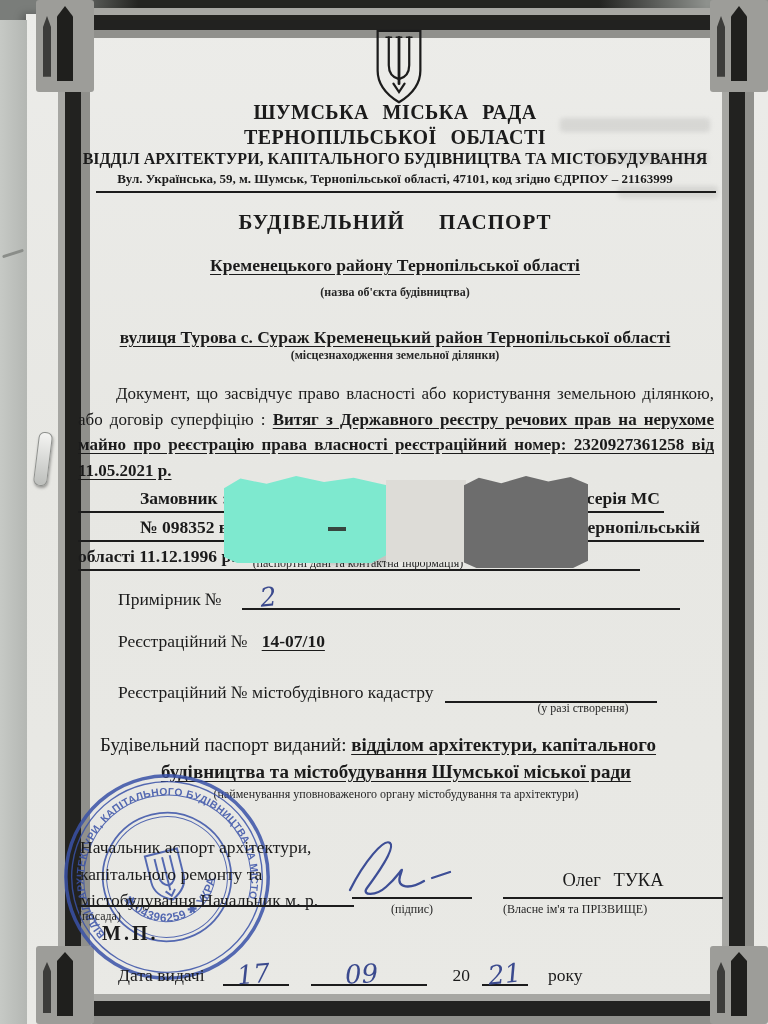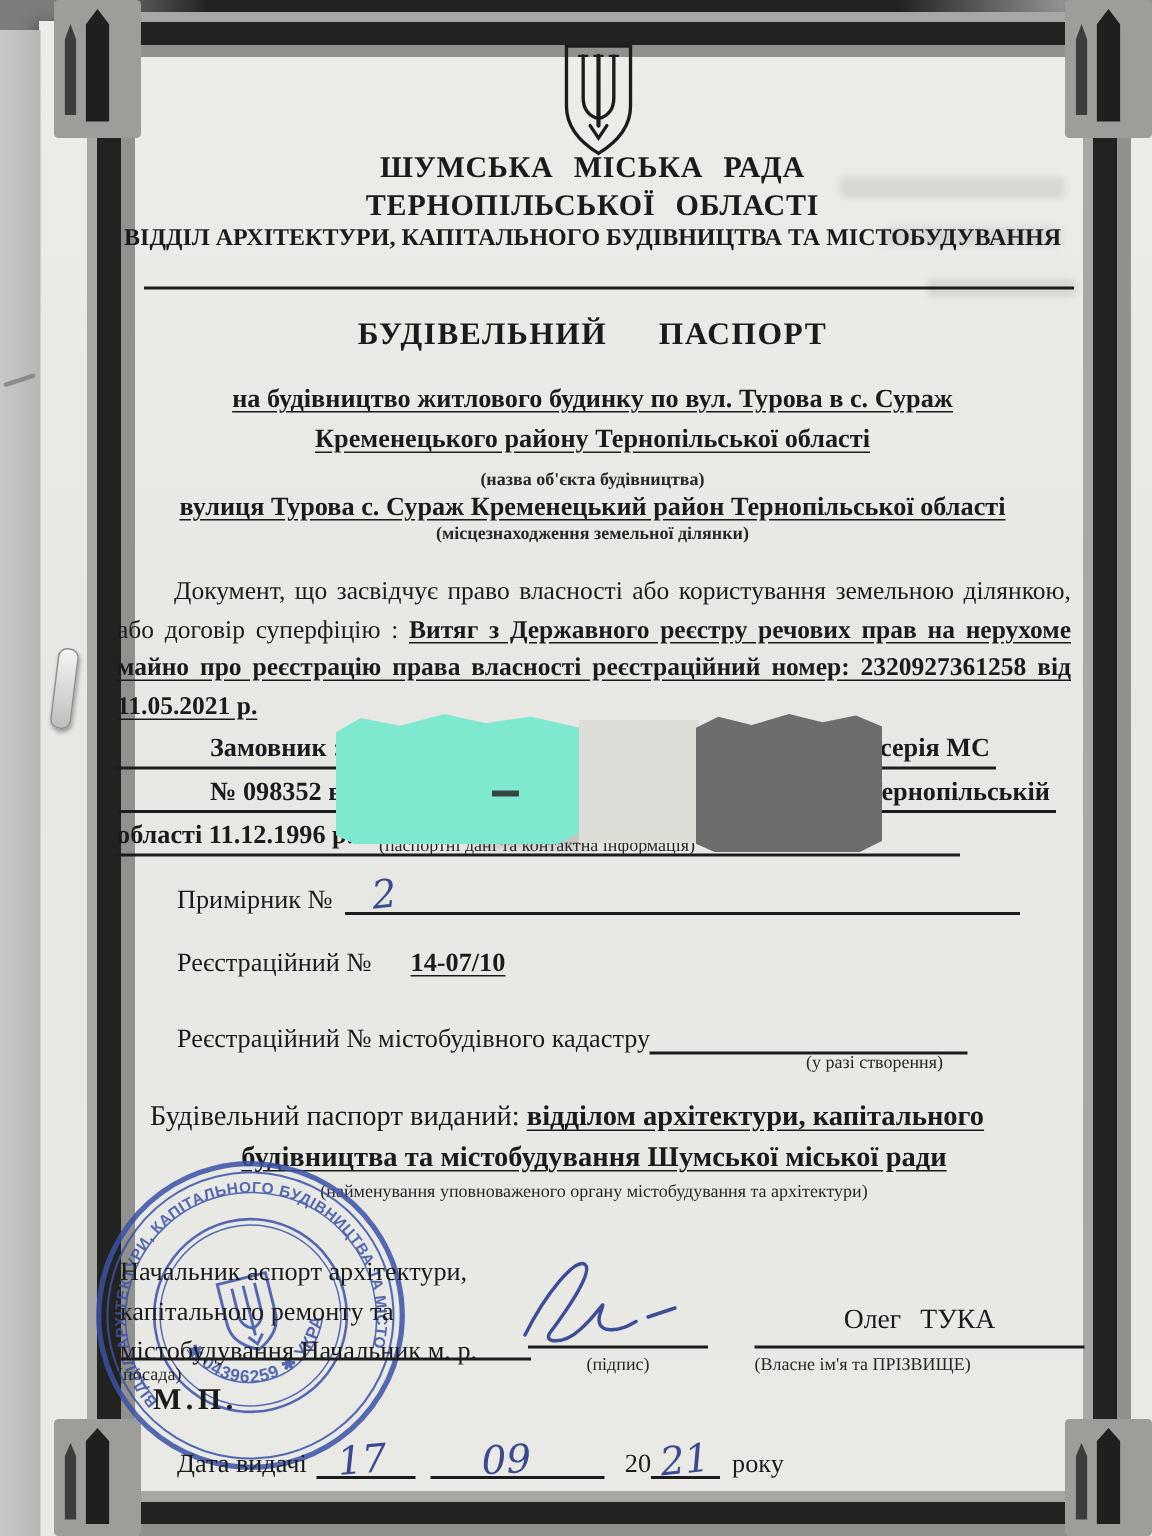--- a/index.html
+++ b/index.html
@@ -68,25 +68,25 @@
   .cust-caption{left:78px;top:556px;width:560px;}
   
   .blob{position:absolute;z-index:4;}
   .blob.teal{left:224px;top:476px;width:164px;height:87px;background:#7ee9cf;
     clip-path:polygon(0 14%,10% 3%,26% 9%,44% 0,61% 7%,79% 2%,100% 11%,100% 90%,90% 100%,8% 100%,0 93%);}
   .blob.light{left:386px;top:480px;width:80px;height:82px;background:#dddcd7;}
   .blob.gray{left:464px;top:476px;width:124px;height:92px;background:#6d6d6d;
     clip-path:polygon(0 10%,12% 2%,30% 8%,50% 0,68% 6%,86% 1%,100% 9%,100% 92%,88% 100%,10% 100%,0 94%);}
   .blob-dash{position:absolute;left:328px;top:527px;width:18px;height:4px;background:#37463f;z-index:5;}
   
-  .row{display:flex;align-items:flex-end;font-size:17.5px;}
+  .row{display:flex;align-items:flex-end;font-size:17.5px;gap:12px;}
   .fill{flex:1;border-bottom:2px solid #1c1c1c;position:relative;height:24px;margin-left:8px;}
   .copy-row{left:118px;top:584px;width:562px;}
   .reg-row{left:118px;top:631px;width:562px;}
-  .reg-val{font-weight:bold;text-decoration:underline;text-underline-offset:3px;margin-left:26px;font-family:Liberation Serif, serif;}
+  .reg-val{font-weight:bold;text-decoration:underline;text-underline-offset:3px;margin-left:2px;font-family:Liberation Serif, serif;}
   .cad-row{left:118px;top:677px;width:562px;}
   .cad-fill{width:212px;border-bottom:2px solid #1c1c1c;height:24px;}
   .cad-caption{left:498px;top:701px;width:170px;}
   .issued{left:100px;top:731px;width:592px;font-size:19px;line-height:27px;}
   .issued .v{font-weight:bold;text-decoration:underline;text-underline-offset:3px;}
   .issued-caption{left:120px;top:787px;width:552px;}
   
   .hand{font-family:"DejaVu Serif",serif;font-style:italic;color:#3b4a8e;}
   .hand.big{font-size:26px;}
   .hw{position:absolute;bottom:-4px;}
@@ -145,26 +145,26 @@
       <path d="M18,10 h6 M29,10 h6 M40,10 h6" stroke-width="1.6"></path>
       <path d="M26,60 L32,69 L38,60"></path>
     </g>
   </svg>
 
   <div class="abs org c">
     <div>ШУМСЬКА МІСЬКА РАДА</div>
     <div>ТЕРНОПІЛЬСЬКОЇ ОБЛАСТІ</div>
   </div>
   <div class="abs dept c">ВІДДІЛ АРХІТЕКТУРИ, КАПІТАЛЬНОГО БУДІВНИЦТВА ТА МІСТОБУДУВАННЯ</div>
+  <div class="abs addr c">Вул. Українська, 59, м. Шумськ, Тернопільської області, 47101,  код згідно ЄДРПОУ – 21163999</div>
   <div class="abs addr-rule"></div>
 
   <div class="abs doc-title c">БУДІВЕЛЬНИЙ ПАСПОРТ</div>
 
   <div class="abs obj c">
-    <div><span>на будівництво житлового будинку  по  вул.  Турова в с. Сураж</span></div>
     <div><span>Кременецького району  Тернопільської області</span></div>
     <div class="caption">(назва об'єкта будівництва)</div>
   </div>
 
   <div class="abs loc c">
     <div><span>вулиця Турова с. Сураж  Кременецький район  Тернопільської області</span></div>
     <div class="caption">(місцезнаходження земельної ділянки)</div>
   </div>
 
   <p class="abs ownership" style="margin:0;"><span>Документ, що засвідчує право власності або користування земельною ділянкою, або договір суперфіцію : </span><span class="hl">Витяг з Державного реєстру речових прав на нерухоме майно про реєстрацію права власності реєстраційний номер: 2320927361258 від 11.05.2021 р.</span></p>

